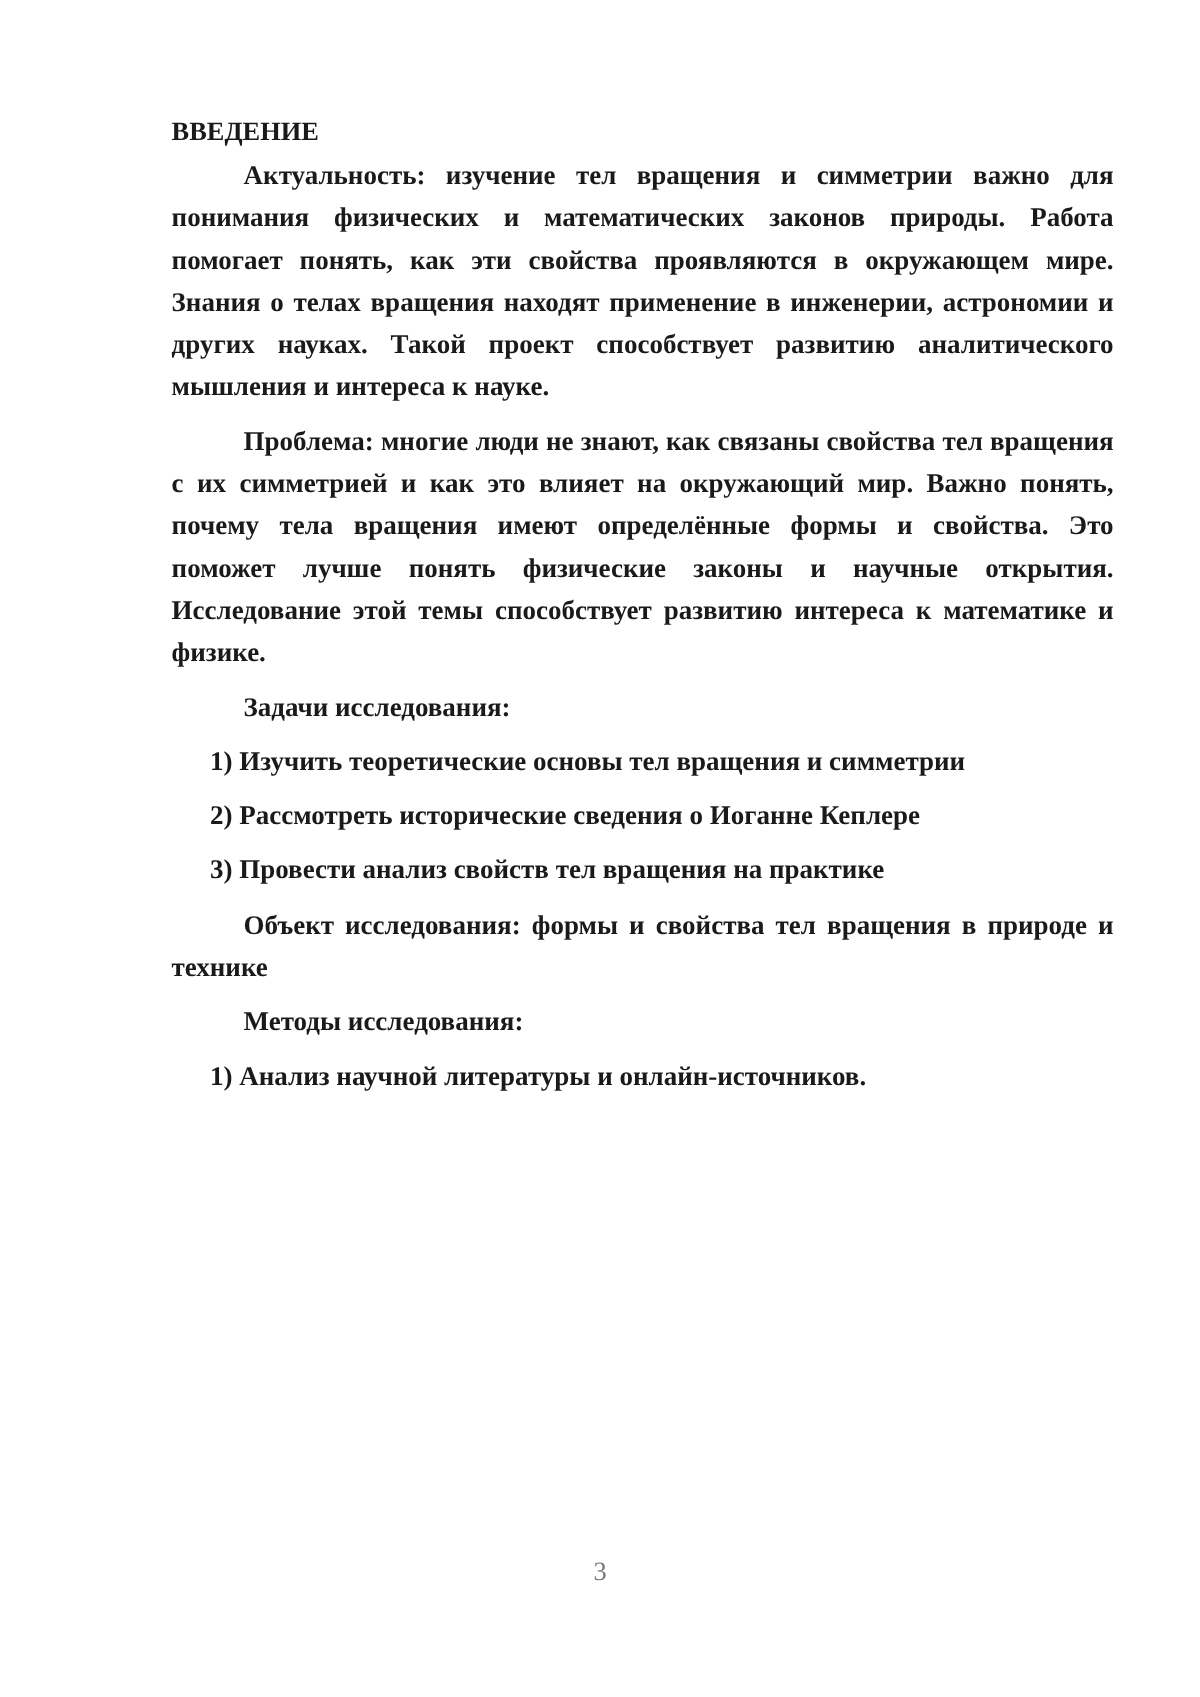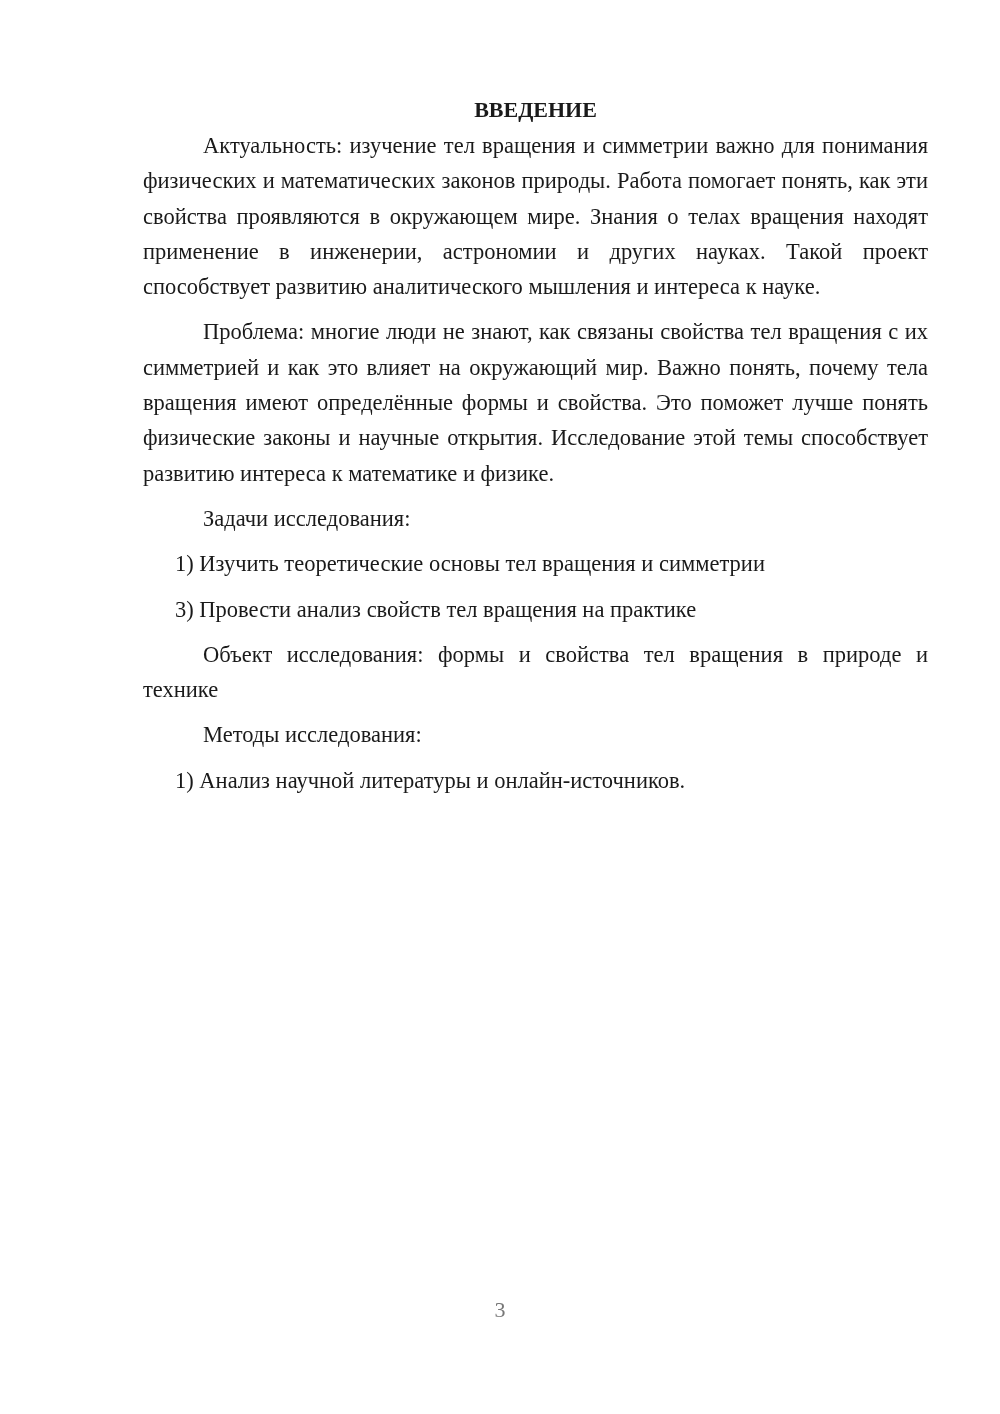--- a/index.html
+++ b/index.html
@@ -3,24 +3,24 @@
   <meta charset="utf-8">
   <style>
     html, body { margin: 0; padding: 0; background: #ffffff; }
     body { width: 1000px; height: 1414px; position: relative; overflow: hidden; }
     .page {
       position: absolute; left: 143px; top: 92px; width: 785px;
       font-family: "Liberation Serif", "DejaVu Serif", serif;
       font-size: 22.5px; color: #1a1a1a; line-height: 35.3px;
     }
     .title {
-      text-align: center; font-weight: bold; font-size: 22px;
+      font-weight: bold; font-size: 22px;
       margin: 0 0 1px 0; line-height: 35px;
     }
-    p { margin: 0; }
+    p { margin: 0; font-weight: bold; }
     .para { text-indent: 60px; text-align: justify; margin-bottom: 10px; }
     .para.single { margin-bottom: 10px; }
     .list-item { padding-left: 32px; margin-bottom: 10px; }
     .page-number {
       position: absolute; left: 0; width: 1000px; top: 1297px;
       text-align: center; font-family: "Liberation Serif", "DejaVu Serif", serif;
       font-size: 22px; color: #777777;
     }
   </style>
 </head>
@@ -28,20 +28,21 @@
 
 <div class="page">
   <h1 class="title">ВВЕДЕНИЕ</h1>
 
   <p class="para">Актуальность: изучение тел вращения и симметрии важно для понимания физических и математических законов природы. Работа помогает понять, как эти свойства проявляются в окружающем мире. Знания о телах вращения находят применение в инженерии, астрономии и других науках. Такой проект способствует развитию аналитического мышления и интереса к науке.</p>
   <p class="para">Проблема: многие люди не знают, как связаны свойства тел вращения с их симметрией и как это влияет на окружающий мир. Важно понять, почему тела вращения имеют определённые формы и свойства. Это поможет лучше понять физические законы и научные открытия. Исследование этой темы способствует развитию интереса к математике и физике.</p>
 
   <p class="para single">Задачи исследования:</p>
   <div>
     <p class="list-item">1) Изучить теоретические основы тел вращения и симметрии</p>
+    <p class="list-item">2) Рассмотреть исторические сведения о Иоганне Кеплере</p>
     <p class="list-item">3) Провести анализ свойств тел вращения на практике</p>
   </div>
 
   <p class="para">Объект исследования: формы и свойства тел вращения в природе и технике</p>
 
   <p class="para single">Методы исследования:</p>
   <div>
     <p class="list-item">1) Анализ научной литературы и онлайн-источников.</p>
   </div>
 </div>

